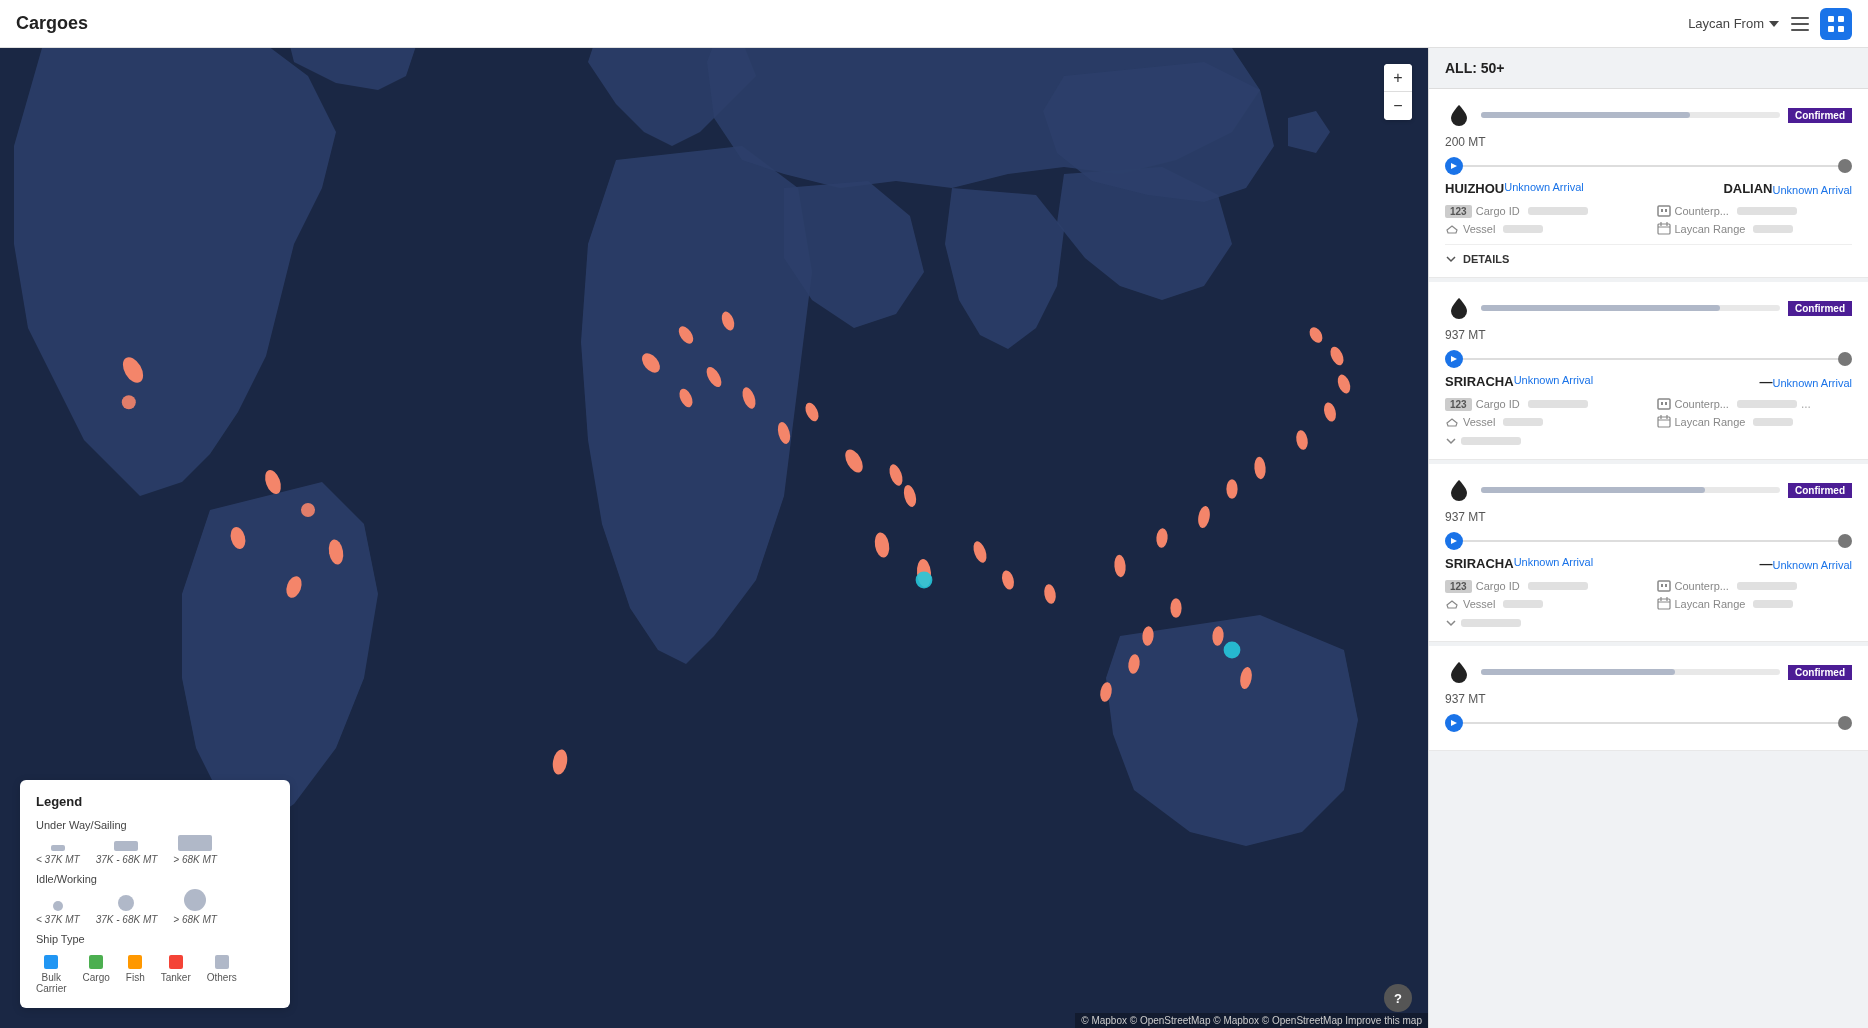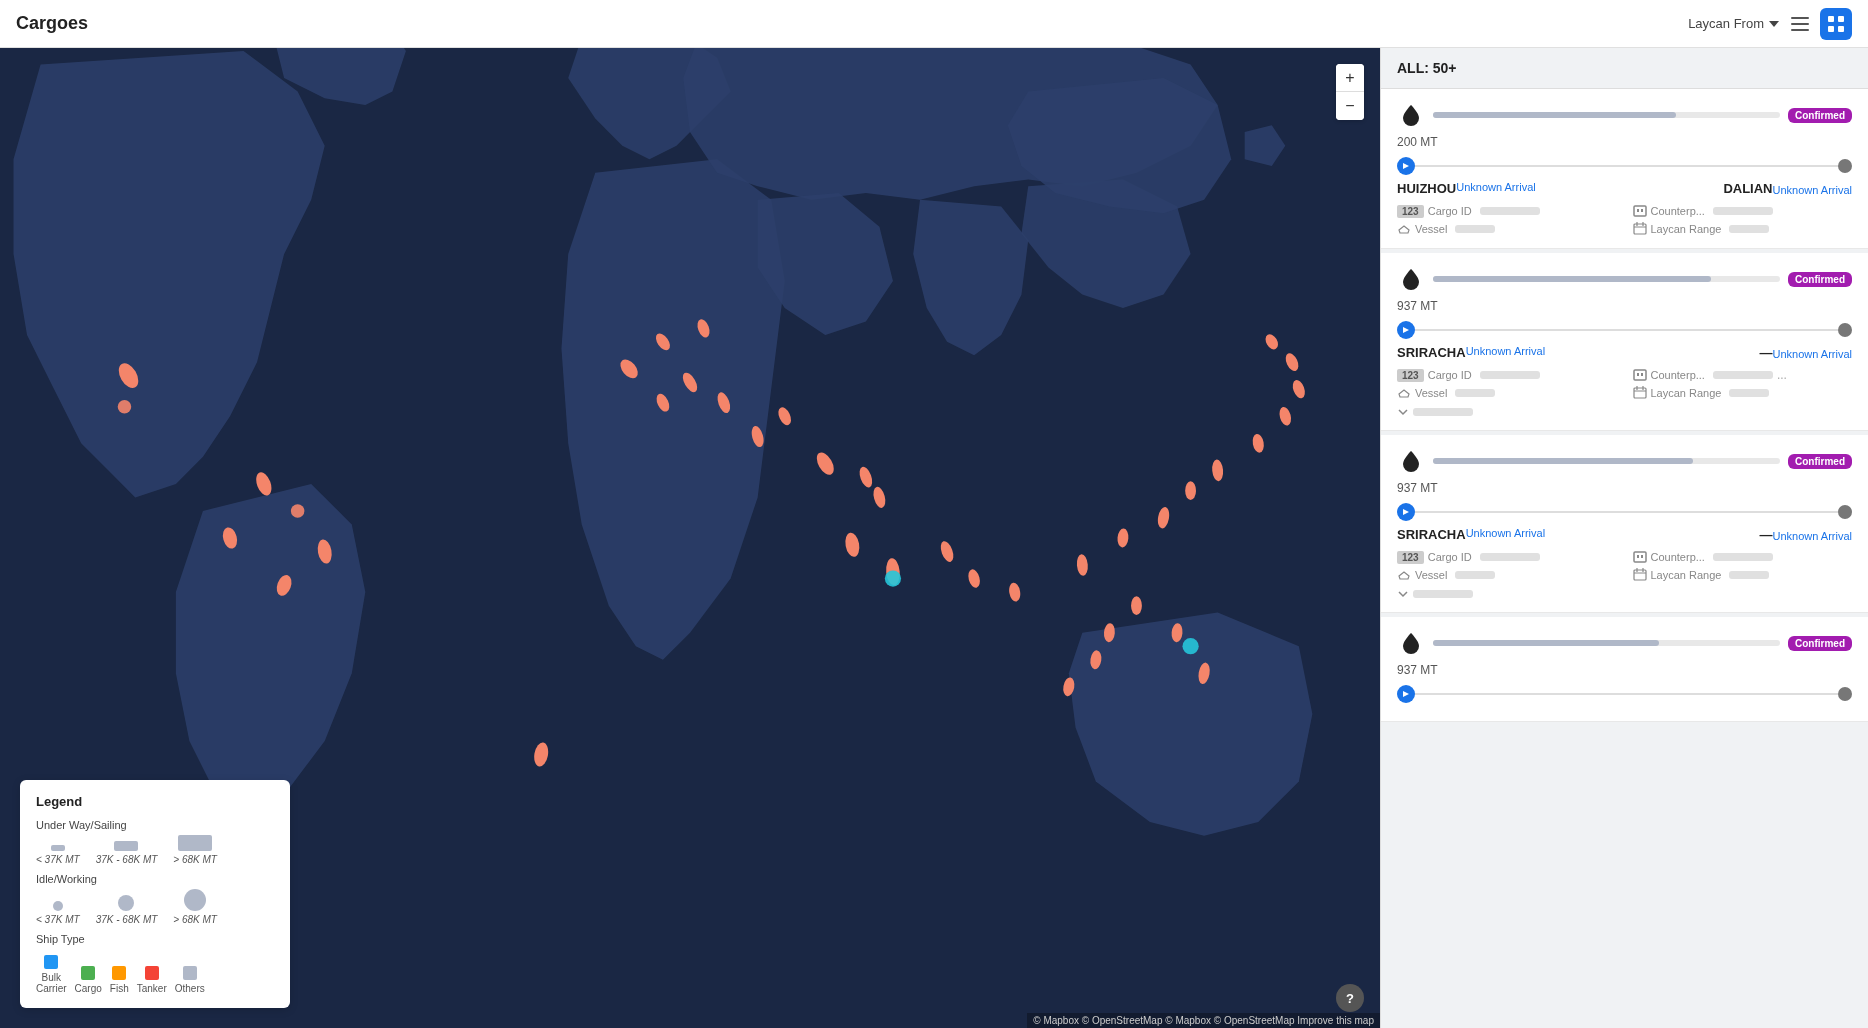--- a/index.html
+++ b/index.html
@@ -31,49 +31,49 @@
       position: absolute; bottom: 20px; left: 20px;
       background: #fff; border-radius: 6px; padding: 14px 16px;
       box-shadow: 0 2px 8px rgba(0,0,0,0.15); min-width: 270px;
     }
     .legend-title { font-size: 13px; font-weight: 700; color: #222; margin-bottom: 10px; }
     .legend-section-title { font-size: 11px; color: #444; margin-bottom: 4px; margin-top: 8px; }
     .legend-sizes { display: flex; gap: 16px; align-items: flex-end; margin-bottom: 2px; }
     .legend-size-item { display: flex; flex-direction: column; align-items: center; gap: 3px; }
     .legend-bar-underway { background: #b0b8c8; border-radius: 2px; }
     .legend-size-label { font-size: 10px; color: #555; white-space: nowrap; font-style: italic; }
-    .legend-ship-types { display: flex; gap: 8px; align-items: flex-end; margin-top: 10px; }
+    .legend-ship-types { display: flex; gap: 16px; align-items: flex-start; margin-top: 10px; }
     .legend-ship-item { display: flex; flex-direction: column; align-items: center; gap: 3px; }
     .legend-ship-color { width: 14px; height: 14px; border-radius: 2px; }
     .legend-ship-label { font-size: 10px; color: #555; text-align: center; }
 
     
     .map-controls { position: absolute; top: 16px; right: 16px; display: flex; flex-direction: column; background: #fff; border-radius: 4px; box-shadow: 0 1px 4px rgba(0,0,0,0.2); }
     .map-btn { width: 28px; height: 28px; display: flex; align-items: center; justify-content: center; cursor: pointer; font-size: 16px; color: #333; border: none; background: #fff; }
     .map-btn:first-child { border-bottom: 1px solid #ddd; border-radius: 4px 4px 0 0; }
     .map-btn:last-child { border-radius: 0 0 4px 4px; }
 
     
     .help-btn { position: absolute; bottom: 16px; right: 16px; width: 28px; height: 28px; border-radius: 50%; background: #555; color: #fff; display: flex; align-items: center; justify-content: center; font-size: 13px; font-weight: bold; cursor: pointer; }
 
     
     .map-attribution { position: absolute; bottom: 0; right: 0; font-size: 10px; color: #ccc; padding: 2px 6px; background: rgba(0,0,0,0.3); }
 
     
-    .right-panel { width: 488px; flex-shrink: 0; background: #f0f2f4; overflow-y: auto; border-left: 1px solid #ddd; }
+    .right-panel { width: 440px; flex-shrink: 0; background: #f0f2f4; overflow-y: auto; border-left: 1px solid #ddd; }
 
     .panel-header { padding: 12px 16px; background: #f0f2f4; border-bottom: 1px solid #ddd; font-size: 14px; font-weight: 600; color: #222; position: sticky; top: 0; z-index: 10; }
 
     
     .cargo-card { background: #fff; margin: 0 0 4px 0; border-bottom: 1px solid #e8e8e8; padding: 12px 16px; }
     .cargo-card-header { display: flex; align-items: center; gap: 8px; margin-bottom: 6px; }
     .cargo-icon { width: 28px; height: 28px; display: flex; align-items: center; justify-content: center; flex-shrink: 0; }
     .cargo-bar-wrap { flex: 1; height: 6px; background: #e8e8e8; border-radius: 3px; }
     .cargo-bar { height: 6px; background: #b0b8c8; border-radius: 3px; }
-    .confirmed-badge { background: #a21caf; color: #fff; font-size: 10px; font-weight: 600; padding: 2px 7px; border-radius: 6px; white-space: nowrap; }
+    .confirmed-badge { background: #4c1d95; color: #fff; font-size: 10px; font-weight: 600; padding: 2px 7px; border-radius: 0; white-space: nowrap; }
 
     .cargo-weight { font-size: 12px; color: #555; margin-bottom: 8px; }
 
     .cargo-route { display: flex; align-items: center; gap: 0; margin-bottom: 6px; }
     .route-dot-blue { width: 18px; height: 18px; border-radius: 50%; background: #1a73e8; display: flex; align-items: center; justify-content: center; flex-shrink: 0; }
     .route-dot-blue svg { width: 10px; height: 10px; }
     .route-line { flex: 1; height: 2px; background: #ddd; }
     .route-dot-grey { width: 14px; height: 14px; border-radius: 50%; background: #777; flex-shrink: 0; }
 
     .cargo-ports { display: flex; justify-content: space-between; margin-bottom: 8px; }
@@ -348,20 +348,26 @@
           <svg class="meta-icon" viewBox="0 0 14 14">
               <rect x="1" y="2" width="12" height="10" rx="1" fill="none" stroke="#888" stroke-width="1.2"></rect>
               <line x1="1" y1="5" x2="13" y2="5" stroke="#888" stroke-width="1"></line>
               <line x1="4" y1="0" x2="4" y2="4" stroke="#888" stroke-width="1.2"></line>
               <line x1="10" y1="0" x2="10" y2="4" stroke="#888" stroke-width="1.2"></line>
             </svg>
           <span class="meta-label">Laycan Range</span>
           <span class="meta-bar-sm"></span>
         </div>
       </div>
+      <div class="details-section">
+        <svg width="12" height="12" viewBox="0 0 12 12">
+            <path d="M2 4 L6 8 L10 4" stroke="#555" stroke-width="1.5" fill="none"></path>
+          </svg>
+        <span>DETAILS</span>
+      </div>
     </div>
 
     <div class="cargo-card">
       <div class="cargo-card-header">
         <div class="cargo-icon">
           <svg width="20" height="24" viewBox="0 0 20 24">
               <path d="M10 2 C10 2 2 10 2 15 a8 8 0 0 0 16 0 C18 10 10 2 10 2Z" fill="#222"></path>
             </svg>
         </div>
         <div class="cargo-bar-wrap">

